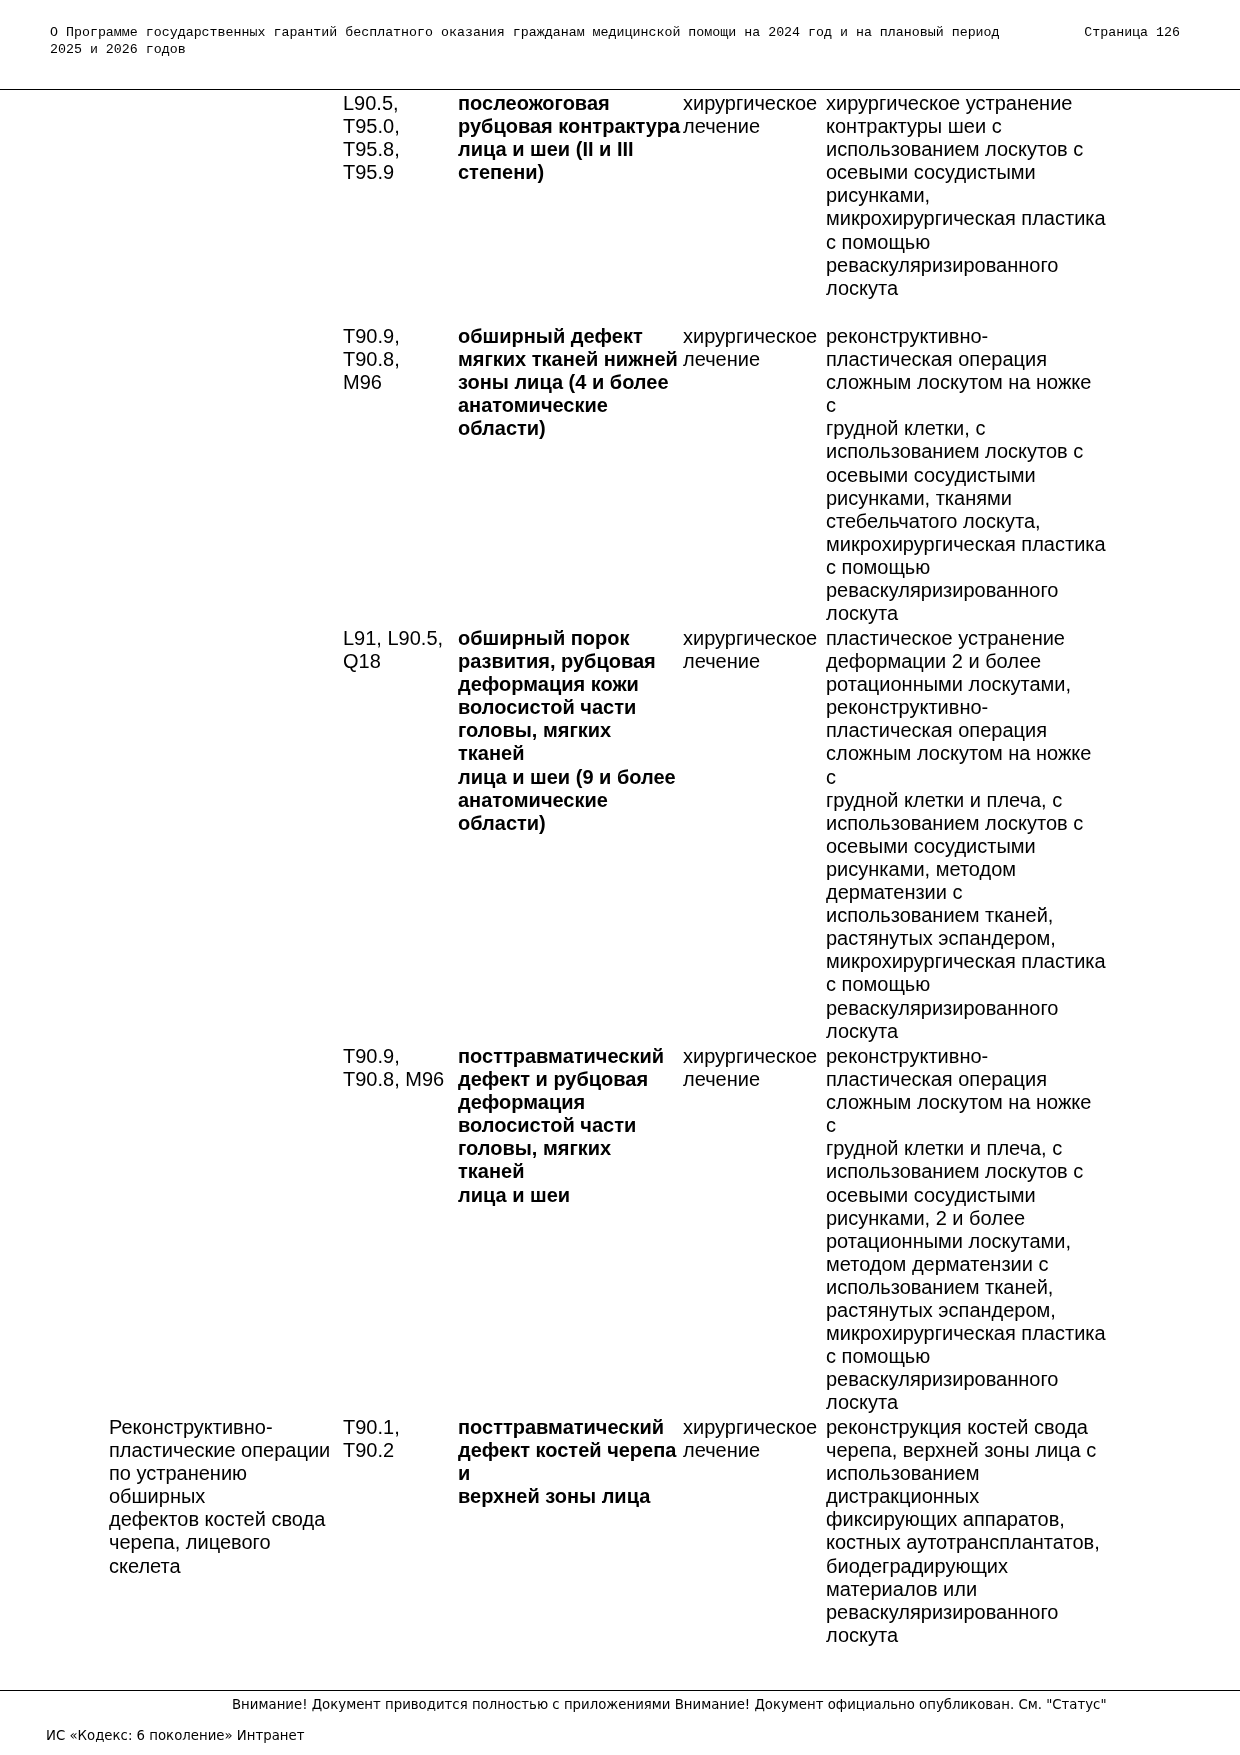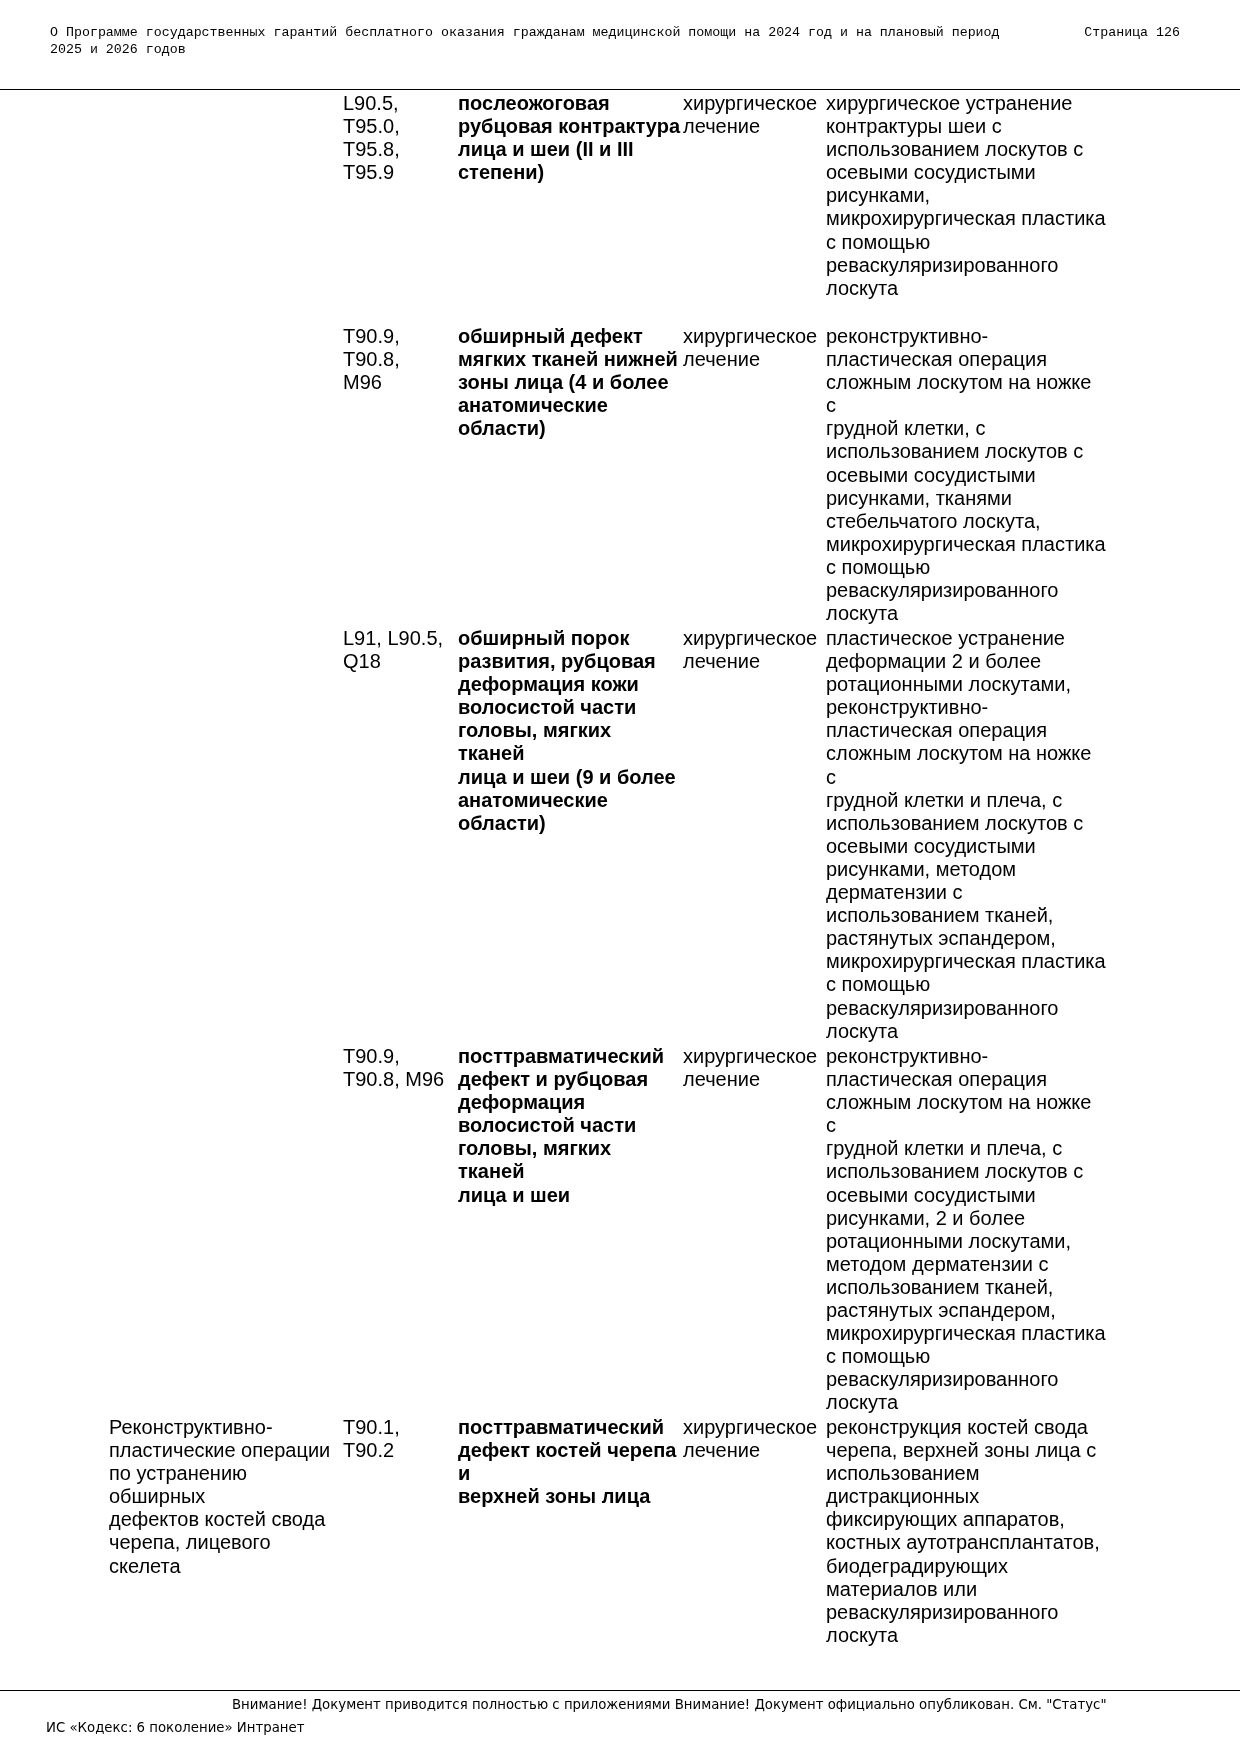--- a/index.html
+++ b/index.html
@@ -27,21 +27,21 @@
     .c-code  { left: 343px; width: 110px; }
     .c-diag  { left: 458px; width: 225px; font-weight: bold; }
     .c-type  { left: 683px; width: 140px; }
     .c-meth  { left: 826px; width: 280px; }
 
     .footer {
       position: absolute; left: 0; top: 1696px; width: 1240px;
       font-family: "DejaVu Sans", sans-serif; font-size: 13.3px; line-height: 18px;
     }
     .footer .notice { position: absolute; left: 232px; top: 0; }
-    .footer .system { position: absolute; left: 46px; top: 23px; }
+    .footer .system { position: absolute; left: 46px; top: 31px; }
   </style>
 </head>
 <body>
 
 <div class="header">
   <span class="title">О Программе государственных гарантий бесплатного оказания гражданам медицинской помощи на 2024 год и на плановый период 2025 и 2026 годов</span>
   <span class="page-num">Страница 126</span>
 </div>
 <div class="rule-top"></div>
 

